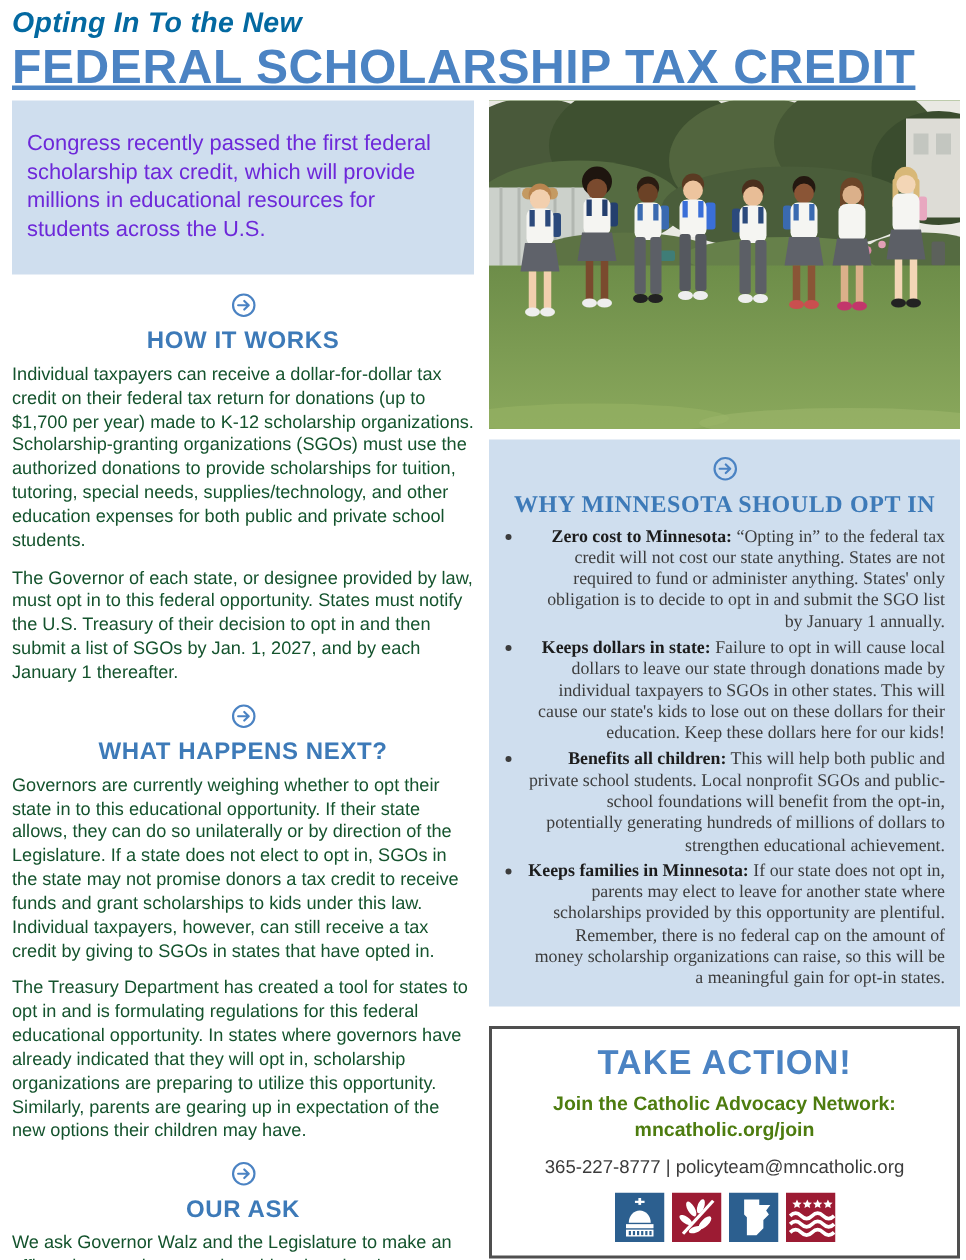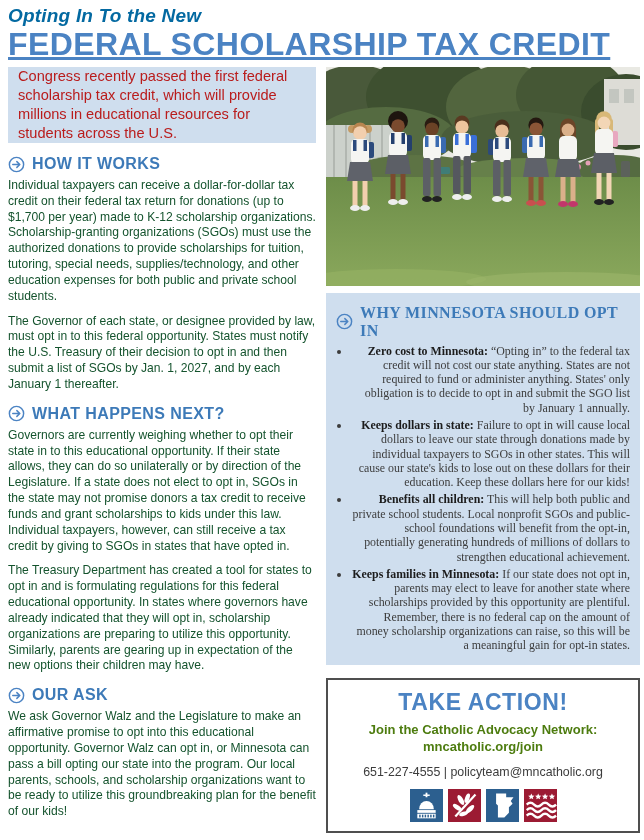--- a/index.html
+++ b/index.html
@@ -8,27 +8,27 @@
 
   
   .kicker{font-size:19px;font-weight:bold;font-style:italic;color:#0369a1;letter-spacing:.2px;line-height:1.05;}
   .main-title{font-size:32px;font-weight:800;color:#4b83c3;letter-spacing:.4px;line-height:1.02;margin-top:2px;text-decoration:underline;}
 
   
   .columns{display:grid;grid-template-columns:308px 1fr;column-gap:10px;margin-top:6px;}
 
   
   .panel{background:#cfdeee;}
-  .sec-head{display:flex;align-items:center;gap:7px;margin:12px 0 5px 0;}
+  .sec-head{display:flex;align-items:center;gap:7px;margin:12px 0 5px 0;flex-direction:column;}
   .sec-head svg{flex:0 0 auto;display:block;}
   .sec-title{font-size:16px;font-weight:800;color:#3d7ab8;letter-spacing:.4px;}
   .body-p{font-size:12.1px;line-height:1.31;margin:0 0 9px 0;color:#14532d;}
 
   
-  .intro-box{padding:0 10px;font-size:14.6px;line-height:1.31;color:#b91c1c;}
+  .intro-box{padding:20px 10px;font-size:14.6px;line-height:1.31;color:#6d28d9;}
 
   
   .photo{width:100%;height:219px;overflow:hidden;background:#6f8f4b;}
   .photo svg{display:block;}
   .why-box{margin-top:7px;padding:2px 10px 10px 10px;font-family:Liberation Serif, serif;}
   .why-box .sec-head{margin:9px 0 4px 0;}
   .why-box ul{margin:0;padding:0 0 0 15px;text-align:right;}
   .why-box li{font-size:11.9px;line-height:1.2;margin:0 0 3px 0;color:#3c3c3c;}
   .b-lead{font-weight:800;color:#1c1c1c;}
 
@@ -275,21 +275,21 @@
           <li><span class="b-lead">Keeps dollars in state:</span><span> Failure to opt in will cause local dollars to leave our state through donations made by individual taxpayers to SGOs in other states. This will cause our state's kids to lose out on these dollars for their education. Keep these dollars here for our kids!</span></li>
           <li><span class="b-lead">Benefits all children:</span><span> This will help both public and private school students. Local nonprofit SGOs and public-school foundations will benefit from the opt-in, potentially generating hundreds of millions of dollars to strengthen educational achievement.</span></li>
           <li><span class="b-lead">Keeps families in Minnesota:</span><span> If our state does not opt in, parents may elect to leave for another state where scholarships provided by this opportunity are plentiful. Remember, there is no federal cap on the amount of money scholarship organizations can raise, so this will be a meaningful gain for opt-in states.</span></li>
         </ul>
       </div>
 
       <div class="take-action">
         <div class="ta-title">TAKE ACTION!</div>
         <div class="ta-join">Join the Catholic Advocacy Network:</div>
         <div class="ta-join">mncatholic.org/join</div>
-        <div class="ta-contact">651-227-4555 | policyteam@mncatholic.org</div>
+        <div class="ta-contact">365-227-8777 | policyteam@mncatholic.org</div>
         <div class="logo-row">
 
           <svg class="logo-tile" viewBox="0 0 36 36">
             <rect width="36" height="36" fill="#2c5f8f"></rect>
             <rect x="17" y="4" width="2" height="5" fill="#ffffff"></rect>
               <rect x="14.5" y="6" width="7" height="1.6" fill="#ffffff"></rect>
             <path d="M10 22 A8 9 0 0 1 26 22 Z" fill="#ffffff"></path>
             <rect x="8" y="23" width="20" height="3" fill="#ffffff"></rect>
             <rect x="8" y="27" width="20" height="5" fill="#ffffff"></rect>
             <g fill="#2c5f8f">

